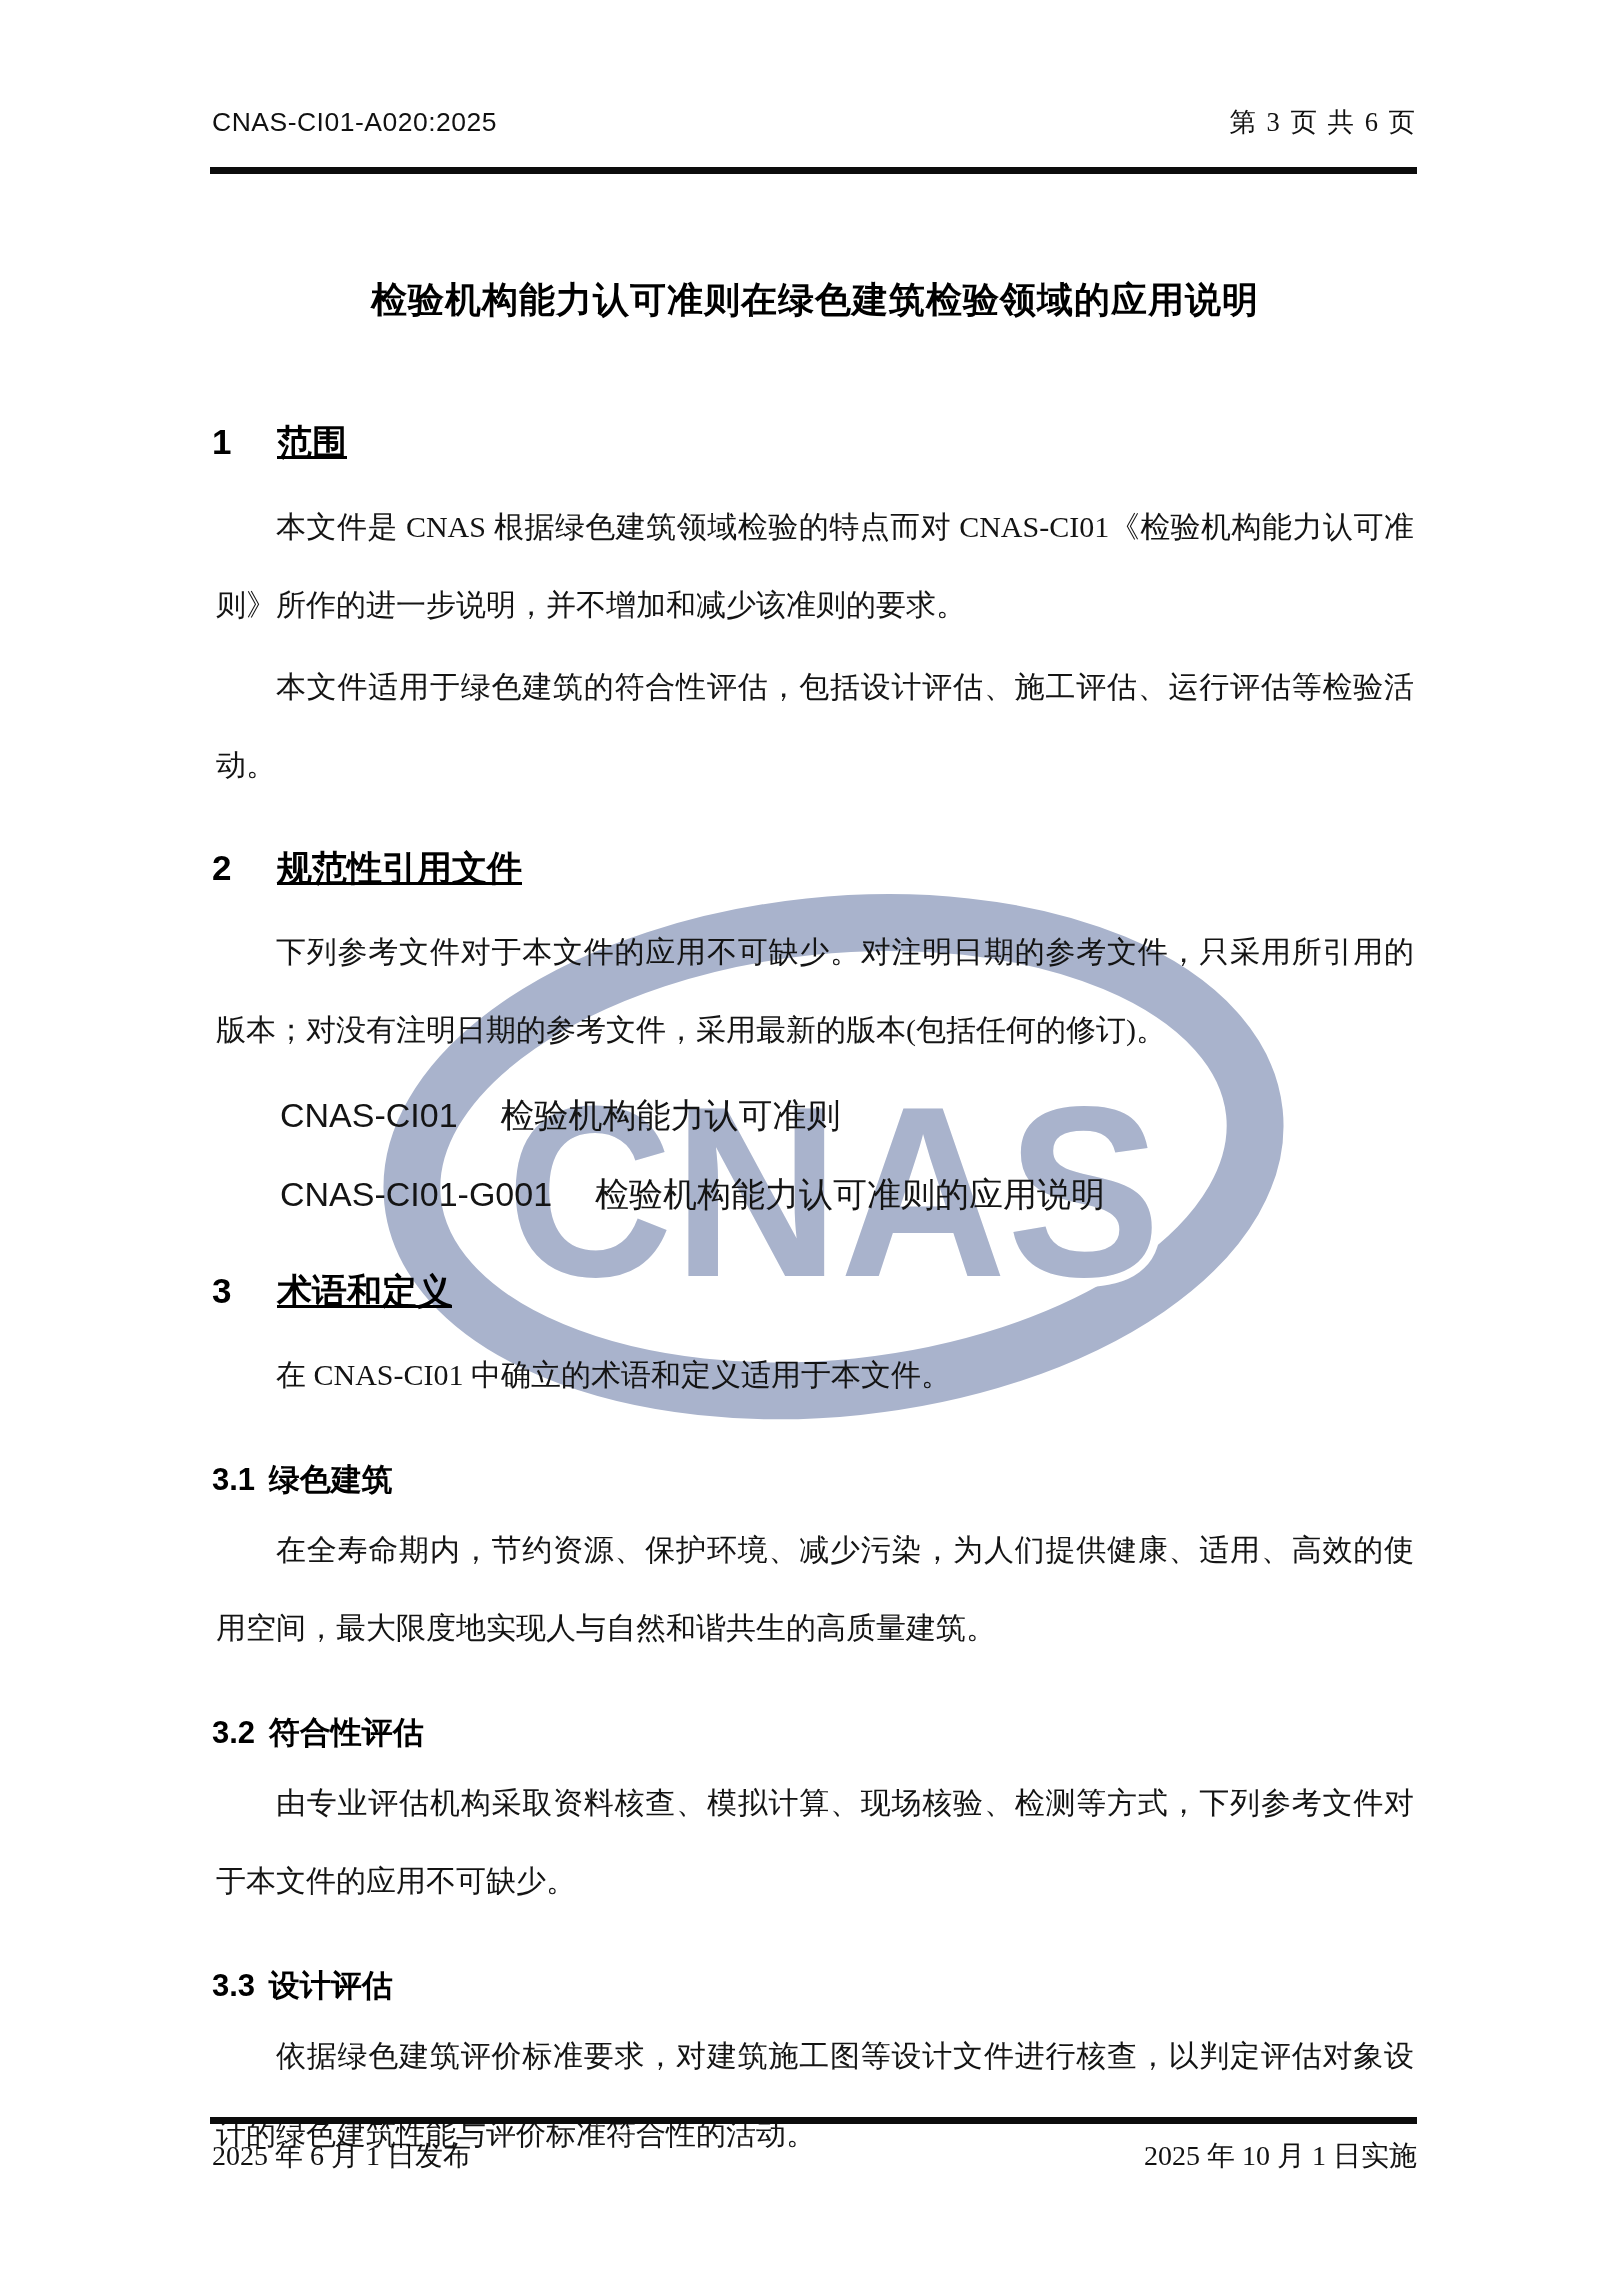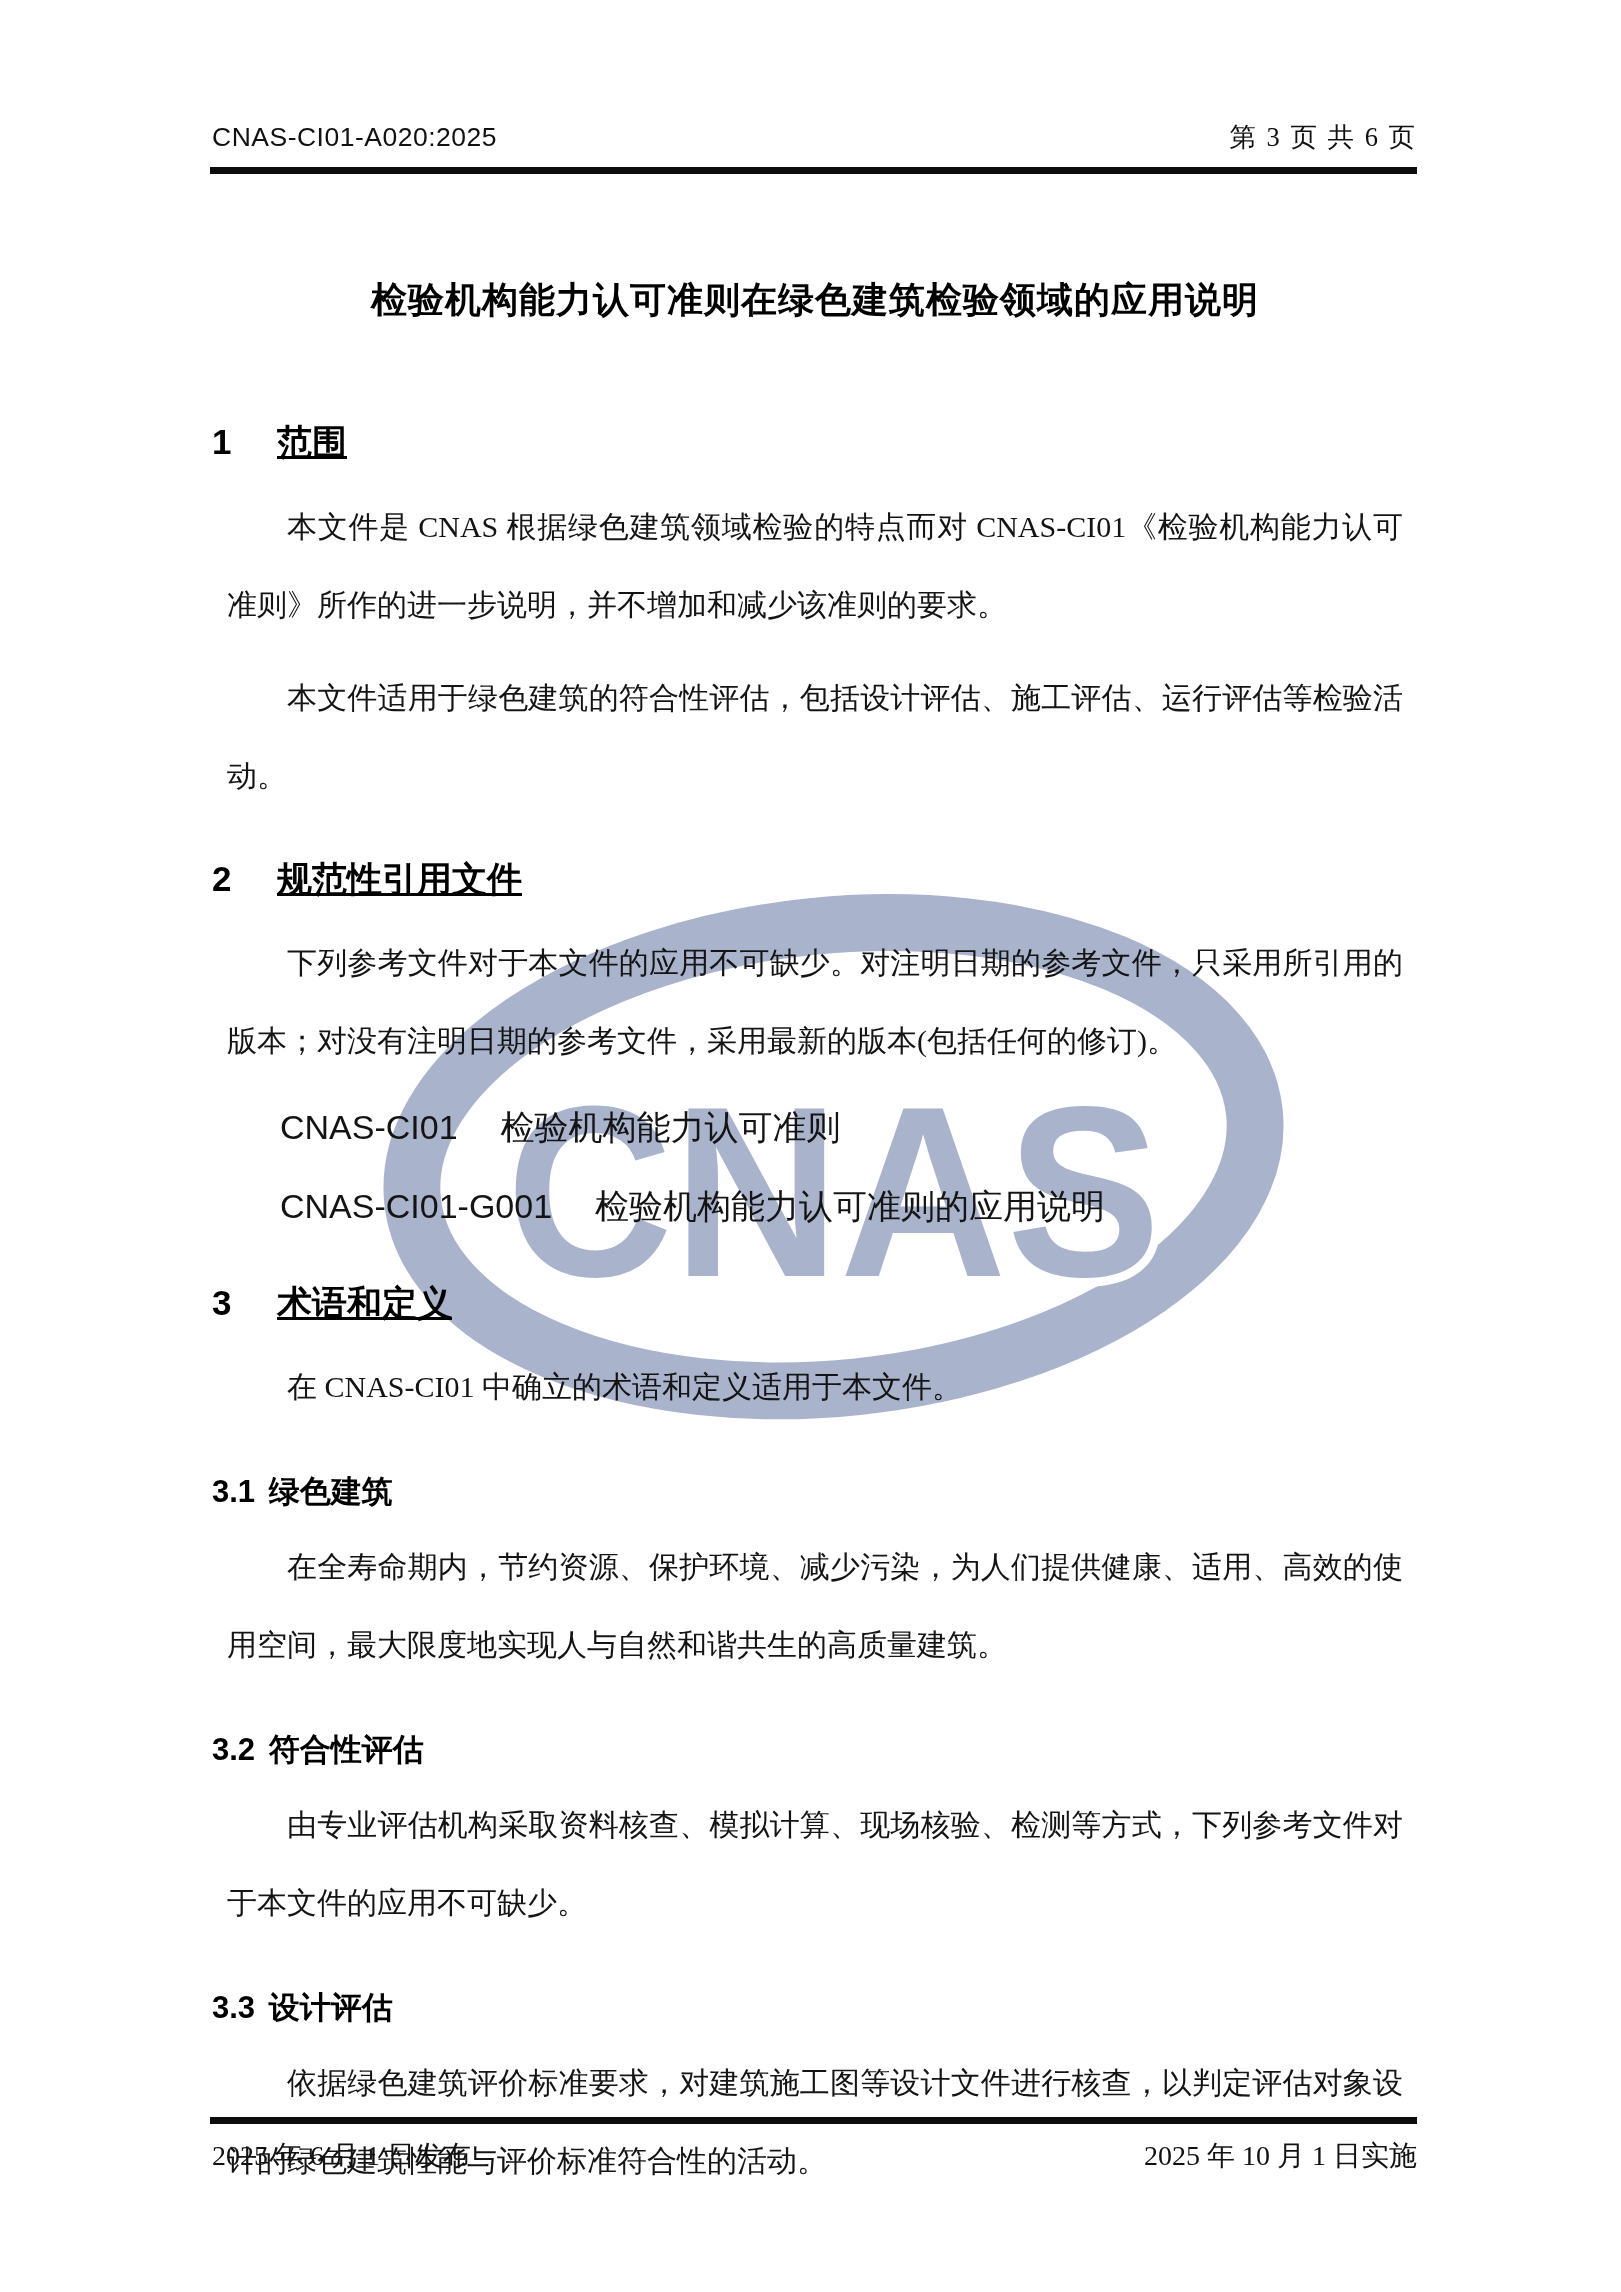--- a/index.html
+++ b/index.html
@@ -9,21 +9,21 @@
     height: 2293px;
     margin: 0 auto;
     background: #ffffff;
     overflow: hidden;
     font-family: "Liberation Serif", "DejaVu Serif", serif;
     color: #1a1a1a;
   }
   
   .header {
     position: absolute;
-    left: 212px; right: 204px; top: 119px;
+    left: 212px; right: 204px; top: 104px;
     display: flex; justify-content: space-between; align-items: baseline;
   }
   .doc-number {
     font-family: "Liberation Sans", "DejaVu Sans", sans-serif;
     font-size: 26.5px; letter-spacing: 0.5px; color: #111;
   }
   .page-info { font-size: 26.5px; letter-spacing: 2px; color: #111; }
   .header-rule {
     position: absolute; left: 210px; right: 204px; top: 167px;
     height: 6.9px; background: #0c0c0c;
@@ -51,21 +51,21 @@
   }
   .sec-heading.tight { margin-top: 41px; }
   .sec-num { display: inline-block; min-width: 65px; }
   .subsec-heading {
     margin: 45px 0 9.8px 0;
     font-family: "Liberation Sans", "DejaVu Sans", sans-serif;
     font-weight: bold; font-size: 31px; color: #000;
   }
   .subsec-num { display: inline-block; margin-right: 13.7px; }
   .body-par {
-    margin: 15px;
+    margin: 4px;
     font-size: 30px; line-height: 78px;
     text-align: justify;
     text-indent: 2em;
     color: #141414;
   }
   .ref-line {
     margin-top: 13.7px;
     font-size: 34px; line-height: 65px;
     padding-left: 2em;
     color: #141414;

